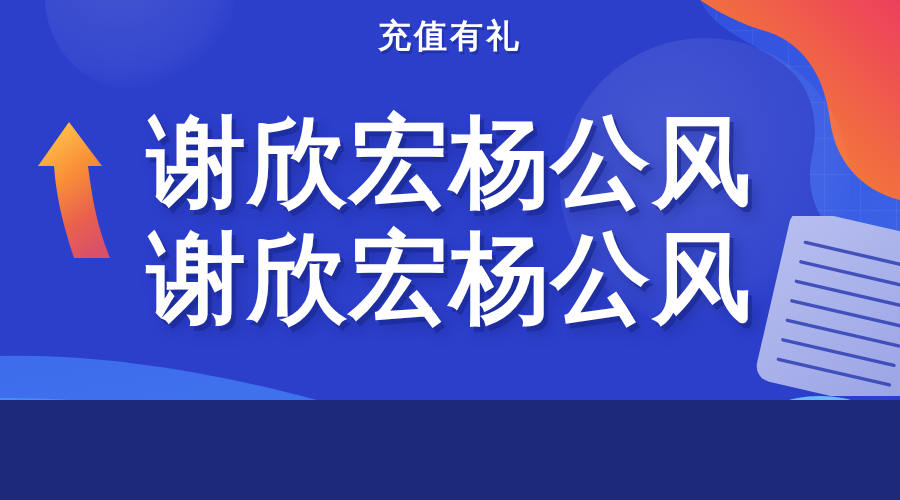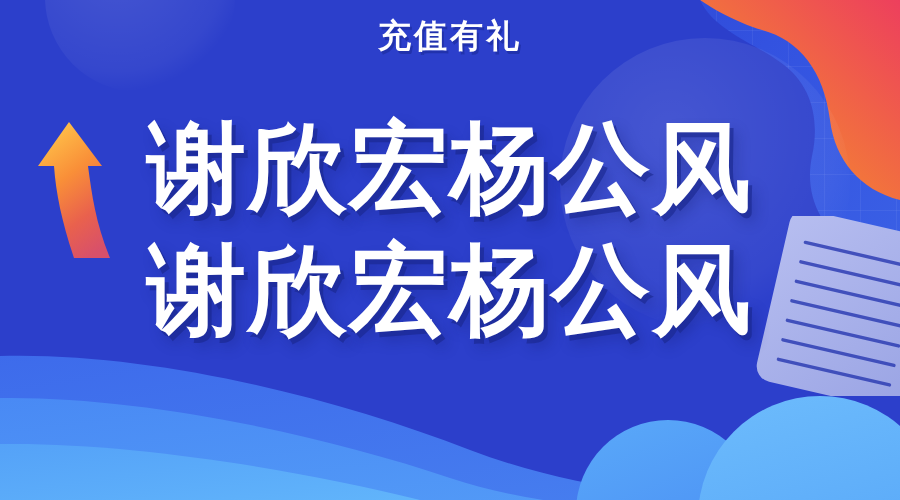--- a/index.html
+++ b/index.html
@@ -3,21 +3,21 @@
 <meta charset="utf-8">
 <style>
   html, body {
     margin: 0;
     padding: 0;
     background: #1b2a7a;
   }
   #poster {
     position: relative;
     width: 900px;
-    height: 500px;
+    height: 400px;
     overflow: hidden;
     font-family: "Liberation Sans", "DejaVu Sans", sans-serif;
     background: linear-gradient(128deg, #2433b8 0%, #2b3fcc 34%, #3352e0 62%, #3e68e8 100%);
   }
 
   
   .layer { position: absolute; pointer-events: none; }
 
   #grid {
     inset: 0;
@@ -73,21 +73,20 @@
     display: block;
     color: #ffffff;
     font-size: 99px;
     font-weight: 700;
     line-height: 1.17;
     letter-spacing: 2px;
     white-space: nowrap;
     text-shadow:
       4px 5px 0 rgba(25,38,140,0.60),
       7px 9px 14px rgba(18,28,110,0.30);
-    margin-top: 6px;
   }
 </style>
 </head>
 <body>
 
 <div id="poster">
 
   <div id="grid" class="layer"></div>
 
   <svg id="orange-blob" class="layer" viewBox="0 0 900 500" preserveAspectRatio="none">

